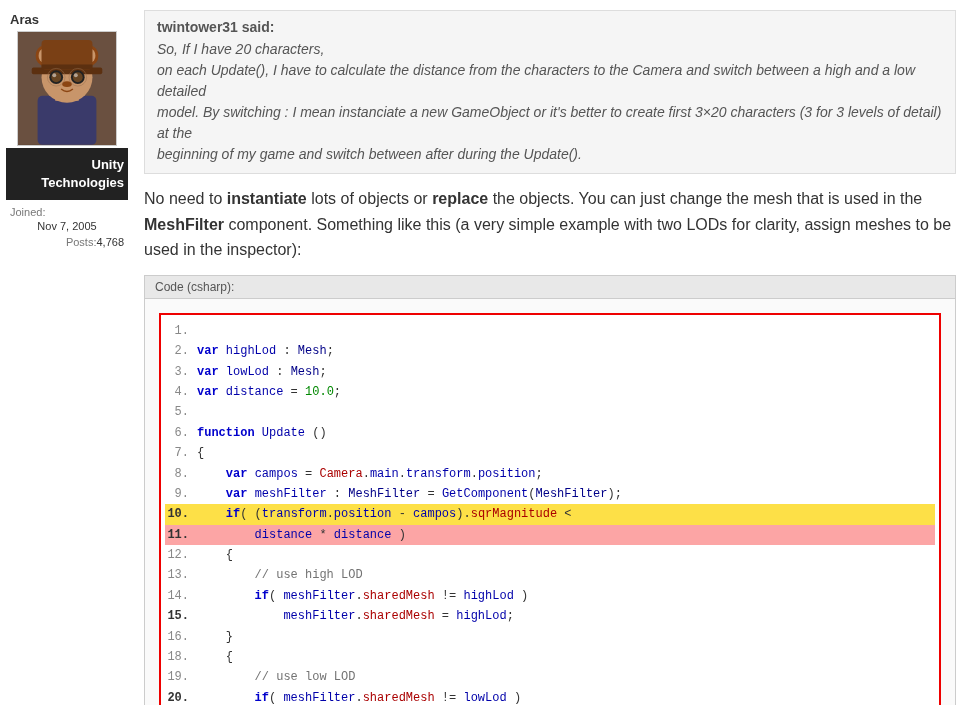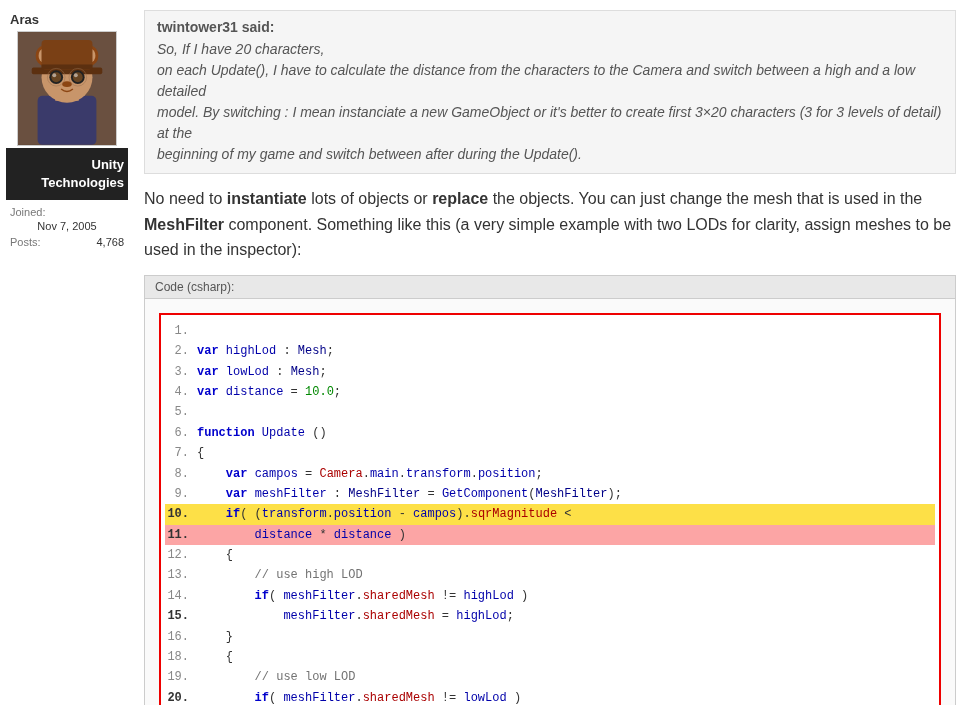--- a/index.html
+++ b/index.html
@@ -61,21 +61,21 @@
       margin-top: 2px;
     }
     .user-meta {
       width: 100%;
       padding: 4px 0;
       font-size: 11px;
       color: #555;
     }
     .user-meta-row {
       display: flex;
-      justify-content: space-between;
+      justify-content: flex-end;
       padding: 2px 4px;
     }
     .user-meta-label {
       color: #777;
     }
     .user-meta-value {
       color: #333;
       text-align: right;
     }
     .user-joined-label {

